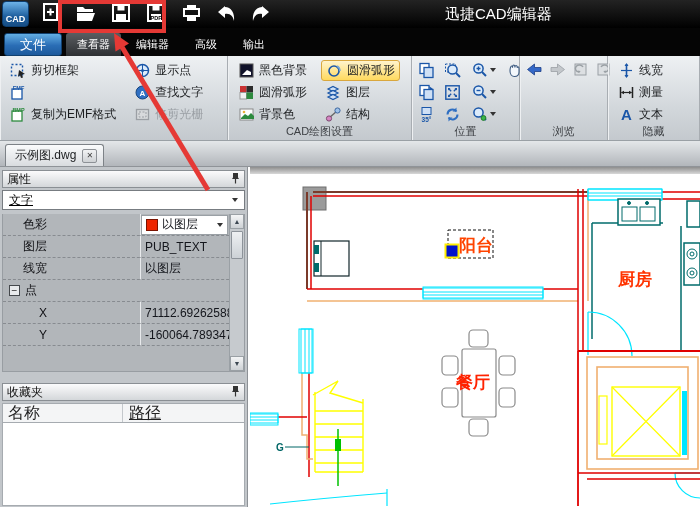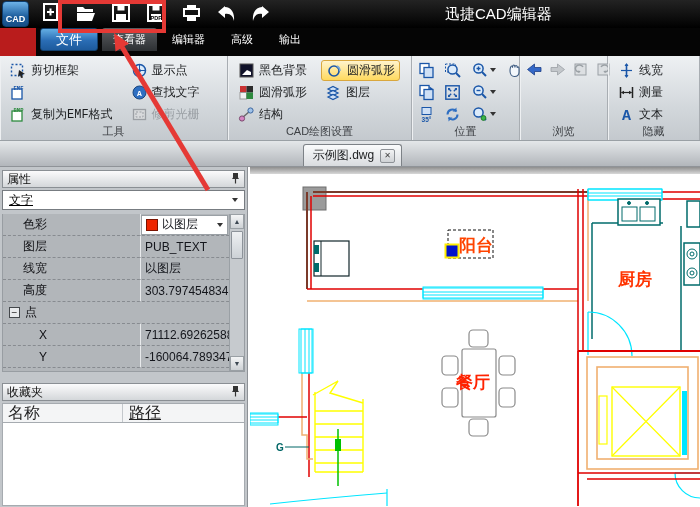--- a/index.html
+++ b/index.html
@@ -1,52 +1,52 @@
 <!DOCTYPE html>
 <html><head>
 <meta charset="utf-8">
 <style>
   * { margin:0; padding:0; box-sizing:border-box; }
   html,body { width:700px; height:507px; overflow:hidden;
     font-family:"Liberation Sans","DejaVu Sans",sans-serif; }
-  .app { position:relative; width:700px; height:393px; background:#b91c1c; }
+  .app { position:relative; width:700px; height:393px; background:#c4b5fd; }
 
   
   .titlebar { position:relative; height:28px; background:linear-gradient(#232323,#000); display:flex; align-items:center; }
   .cad-logo { width:27px; height:26px; margin-left:2px; border-radius:4px;
     background:linear-gradient(#6db3e8,#1e5f9e 60%,#174e85); border:1px solid #0d3d6e;
     color:#fff; font-size:9px; font-weight:bold; display:flex; align-items:flex-end; justify-content:center; padding-bottom:2px; }
   .tbtn { background:none; border:none; width:26px; height:26px; display:flex; align-items:center; justify-content:center; cursor:pointer; }
   .tbtn.gap { margin-left:9px; }
   .app-title { position:absolute; left:445px; top:5px; color:#fff; font-size:15px; }
 
   
-  .menubar { height:28px; background:#050505; display:flex; align-items:flex-start;margin-left:36px; }
+  .menubar { height:28px; background:#050505; display:flex; align-items:flex-end; }
   .file-btn { margin-left:4px; width:58px; height:23px; border-radius:3px; border:1px solid #12416f;
     background:linear-gradient(#63aee3,#2a6db5 55%,#1d5a9c); color:#fff; font-size:13px; cursor:pointer; }
   .mtab { color:#fff; font-size:11px; padding:4px 11px; margin-left:4px; }
   .mtab.active { background:linear-gradient(#5a5d61,#2d3033); border-radius:3px 3px 0 0; }
 
   
   .ribbon { height:85px; background:linear-gradient(#eef1f3,#d2d7db 62%,#c4c9ce); border-bottom:1px solid #9aa0a5; display:flex; }
   .rgroup { position:relative; height:100%; border-right:1px solid #a8adb2; box-shadow:1px 0 0 #eef0f2 inset; padding:3px 0 14px 6px; }
   .rgroup-label { position:absolute; bottom:1px; left:0; right:0; text-align:center; font-size:11px; color:#3c3f43; }
   .g-tools { width:228px; } .g-cad { width:184px; } .g-pos { width:108px; } .g-browse { width:88px; } .g-hide { width:92px; }
   .ritems2 { display:grid; grid-template-columns:auto auto; grid-auto-rows:22px; column-gap:10px; align-items:center; justify-content:start; }
-  .ritem { display:flex; align-items:center; gap:4px; font-size:12px; color:#1c1e20; white-space:nowrap; padding:1px 4px; border-radius:3px;font-family:Liberation Mono, monospace; }
+  .ritem { display:flex; align-items:center; gap:4px; font-size:12px; color:#1c1e20; white-space:nowrap; padding:1px 4px; border-radius:3px; }
   .ritem.hl { background:linear-gradient(#fff4cd,#ffd95e); border:1px solid #d9a73e; }
   .ritem.disabled { color:#9ba0a5; }
   .icon16 { width:17px; height:17px; display:inline-flex; }
   .posgrid { display:grid; grid-template-columns:26px 28px 34px 26px; grid-auto-rows:22px; align-items:center; }
   .pbtn { display:flex; align-items:center; gap:1px; }
   .caret { width:0; height:0; border-left:3px solid transparent; border-right:3px solid transparent; border-top:4px solid #333; }
   .browserow { display:flex; gap:6px; margin-top:2px; }
 
   
-  .doctabbar { height:26px; background:linear-gradient(#e4e7e9,#b2b6bb); border-bottom:1px solid #8f9398; display:flex; align-items:flex-end;justify-content:center; }
+  .doctabbar { height:26px; background:linear-gradient(#e4e7e9,#b2b6bb); border-bottom:1px solid #8f9398; display:flex; align-items:flex-end; }
   .doctab { margin-left:5px; height:22px; display:flex; align-items:center; gap:6px; padding:0 6px 0 9px;
     background:linear-gradient(#fafbfc,#d9dcdf); border:1px solid #7d8287; border-bottom:none; border-radius:3px 3px 0 0; font-size:12px; color:#1c1e20; }
   .tabclose { width:15px; height:14px; font-size:8px; line-height:1; color:#444; background:linear-gradient(#f2f3f4,#cfd2d5);
     border:1px solid #8d9196; border-radius:2px; cursor:pointer; }
 
   
   .content { position:relative; height:340px; display:flex; }
   .left-panel { position:relative; width:248px; background:#c2c6ca; border-right:1px solid #8d9196;padding-left:20px; }
   .phead { position:absolute; left:2px; right:2px; height:18px; background:linear-gradient(#fbfbfc,#d4d7da);
     border:1px solid #8a8f94; font-size:12px; color:#111; display:flex; align-items:center; padding:0 4px; justify-content:space-between; }
@@ -209,21 +209,20 @@
         <div class="ritem disabled">
           <span class="icon16">
               <svg viewBox="0 0 17 17">
                 <rect x="2.5" y="3.5" width="12" height="10" fill="#d8dadc" stroke="#9b9fa4" stroke-width="1.3"></rect>
                 <rect x="5" y="6" width="7" height="5" fill="none" stroke="#9b9fa4" stroke-dasharray="2 1.5"></rect>
               </svg>
             </span>
           <span>修剪光栅</span>
         </div>
       </div>
-      <div class="rgroup-label">工具</div>
     </div>
 
     <div class="rgroup g-cad">
       <div class="ritems2">
         <div class="ritem">
           <span class="icon16">
               <svg viewBox="0 0 17 17">
                 <rect x="2" y="2" width="13" height="13" fill="#10122a" stroke="#555"></rect>
                 <path d="M4 13l5-5 4 2v3z" fill="#fff"></path>
               </svg>
@@ -254,20 +253,30 @@
           <span class="icon16">
               <svg viewBox="0 0 17 17">
                 <g stroke="#1a56a8" stroke-width="1.2" fill="#cfe0f5">
                   <path d="M3 5l5-2.5L13 5 8 7.5z"></path>
                   <path d="M3 9l5-2.5L13 9 8 11.5z"></path>
                   <path d="M3 13l5-2.5 5 2.5L8 15.5z"></path>
                 </g>
               </svg>
             </span>
           <span>图层</span>
+        </div>
+        <div class="ritem">
+          <span class="icon16">
+              <svg viewBox="0 0 17 17">
+                <rect x="2" y="3" width="13" height="11" fill="#fff" stroke="#888"></rect>
+                <path d="M3 12l4-4 3 2 3-3 3 3v3H3z" fill="#2d8a3e"></path>
+                <circle cx="6" cy="6" r="1.3" fill="#e8b23a"></circle>
+              </svg>
+            </span>
+          <span>背景色</span>
         </div>
         <div class="ritem">
           <span class="icon16">
               <svg viewBox="0 0 17 17">
                 <line x1="4" y1="12" x2="12" y2="5" stroke="#666" stroke-width="1.4"></line>
                 <circle cx="4" cy="12.5" r="2.6" fill="#d585c2" stroke="#7c4a70"></circle>
                 <circle cx="12.5" cy="4.5" r="2.6" fill="#9fc2e8" stroke="#3c66a0"></circle>
               </svg>
             </span>
           <span>结构</span>
@@ -472,24 +481,20 @@
         </div>
         <div class="prow">
           <div class="plabel">图层</div>
           <div class="pvalue">PUB_TEXT</div>
         </div>
         <div class="prow">
           <div class="plabel">线宽</div>
           <div class="pvalue">以图层</div>
         </div>
         <div class="prow">
-          <div class="plabel">高度</div>
-          <div class="pvalue">303.797454834</div>
-        </div>
-        <div class="prow">
           <div class="plabel sec" style="width:100%;border-right:none;">
             <span class="minusbox">−</span>
             <span>点</span>
           </div>
         </div>
         <div class="prow">
           <div class="plabel xy">X</div>
           <div class="pvalue">71112.692625888</div>
         </div>
         <div class="prow">

